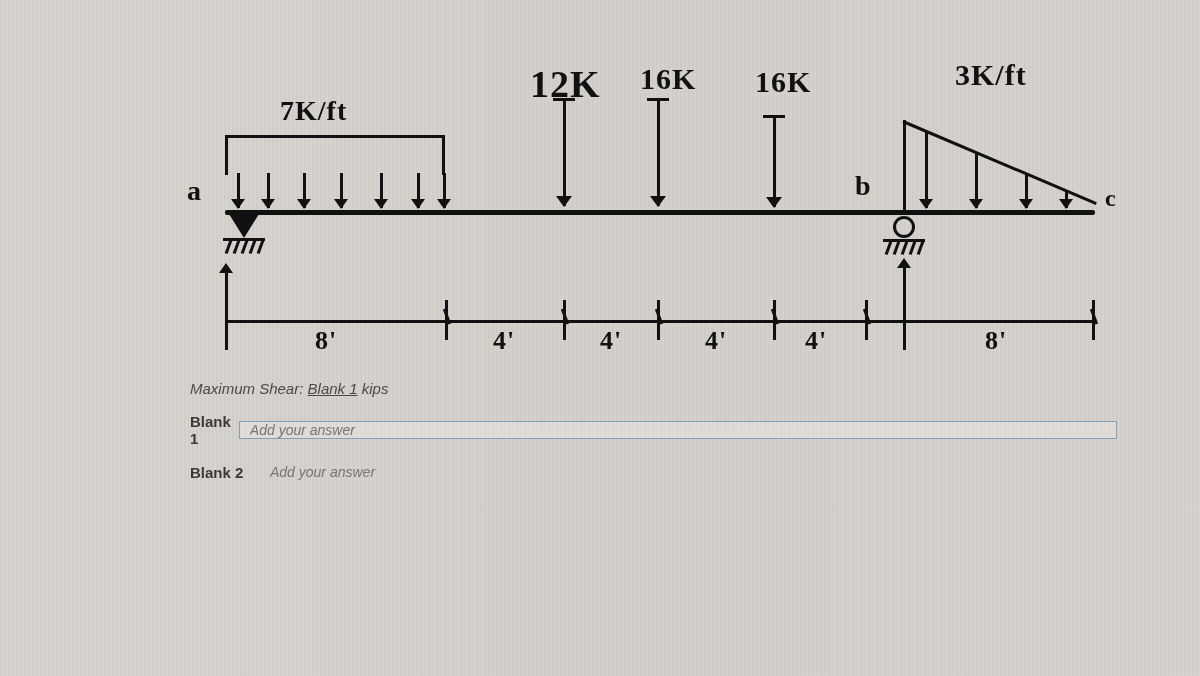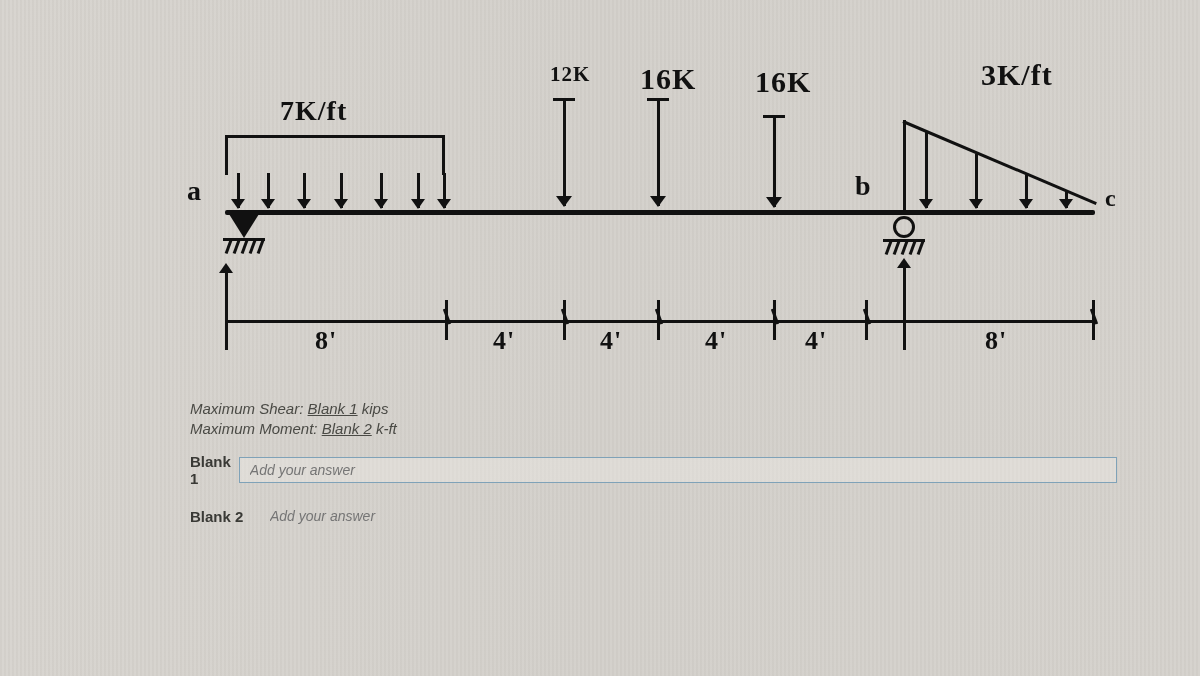--- a/index.html
+++ b/index.html
@@ -240,21 +240,21 @@
       border-right: 7px solid transparent;
       border-bottom: 10px solid #111;
     }
     .dim-label {
       position: absolute;
       top: 306px;
       font-size: 26px;
     }
     
     .answers {
-      margin-top: 20px;
+      margin-top: 0;
     }
     .answers .line {
       color: #4a4a45;
       font-size: 15px;
       font-style: italic;
       margin-bottom: 3px;
     }
     .input-row {
       display: flex;
       align-items: center;
@@ -264,21 +264,21 @@
       color: #3a3a36;
       font-size: 15px;
       font-weight: 600;
       width: 72px;
       margin-right: 8px;
     }
     .answer-input {
       flex: 0 0 auto;
       border: 1px solid #7fa2b8;
       background: rgba(240,238,232,0.4);
-      height: 26px;
+      height: 18px;
       padding: 4px 10px;
       font-size: 14px;
       color: #be185d;
       font-style: italic;
     }
     .answer-input.wide { width: 878px; }
     .answer-input.narrow {
       width: 180px;
       border: none;
       background: transparent;
@@ -289,24 +289,24 @@
     .point-c { left: 920px; top: 165px; font-size: 24px; }
   </style>
 </head>
 <body>
 
 <div class="content">
 
   <div class="diagram">
 
     <span class="hand" style="left:95px; top:75px; font-size:28px;">7K/ft</span>
-    <span class="hand" style="left:365px; top:42px; font-size:21px;">12K</span>
+    <span class="hand" style="left:345px; top:42px; font-size:38px;">12K</span>
     <span class="hand" style="left:455px; top:42px; font-size:30px;">16K</span>
     <span class="hand" style="left:570px; top:45px; font-size:30px;">16K</span>
-    <span class="hand" style="left:796px; top:38px; font-size:30px;">3K/ft</span>
+    <span class="hand" style="left:770px; top:38px; font-size:30px;">3K/ft</span>
 
     <span class="hand point-a">a</span>
     <span class="hand point-b">b</span>
     <span class="hand point-c">c</span>
 
     <div class="udl-box"></div>
     <div class="udl-arrow" style="left:52px;"></div>
     <div class="udl-arrow" style="left:82px;"></div>
     <div class="udl-arrow" style="left:118px;"></div>
     <div class="udl-arrow" style="left:155px;"></div>
@@ -376,23 +376,20 @@
     <span class="hand dim-label" style="left:415px;">4'</span>
     <span class="hand dim-label" style="left:520px;">4'</span>
     <span class="hand dim-label" style="left:620px;">4'</span>
     <span class="hand dim-label" style="left:800px;">8'</span>
   </div>
 
   <div class="answers">
     <div class="line">
       <span>Maximum Shear: </span><u>Blank 1</u><span> kips</span>
     </div>
-    <div class="line">
-      <span>Maximum Moment: </span><u>Blank 2</u><span> k-ft</span>
-    </div>
 
     <div class="input-row">
       <div class="blank-name">Blank 1</div>
       <input class="answer-input wide" type="text" placeholder="Add your answer" style="">
     </div>
     <div class="input-row">
       <div class="blank-name">Blank 2</div>
       <input class="answer-input narrow" type="text" placeholder="Add your answer" style="">
     </div>
   </div>

